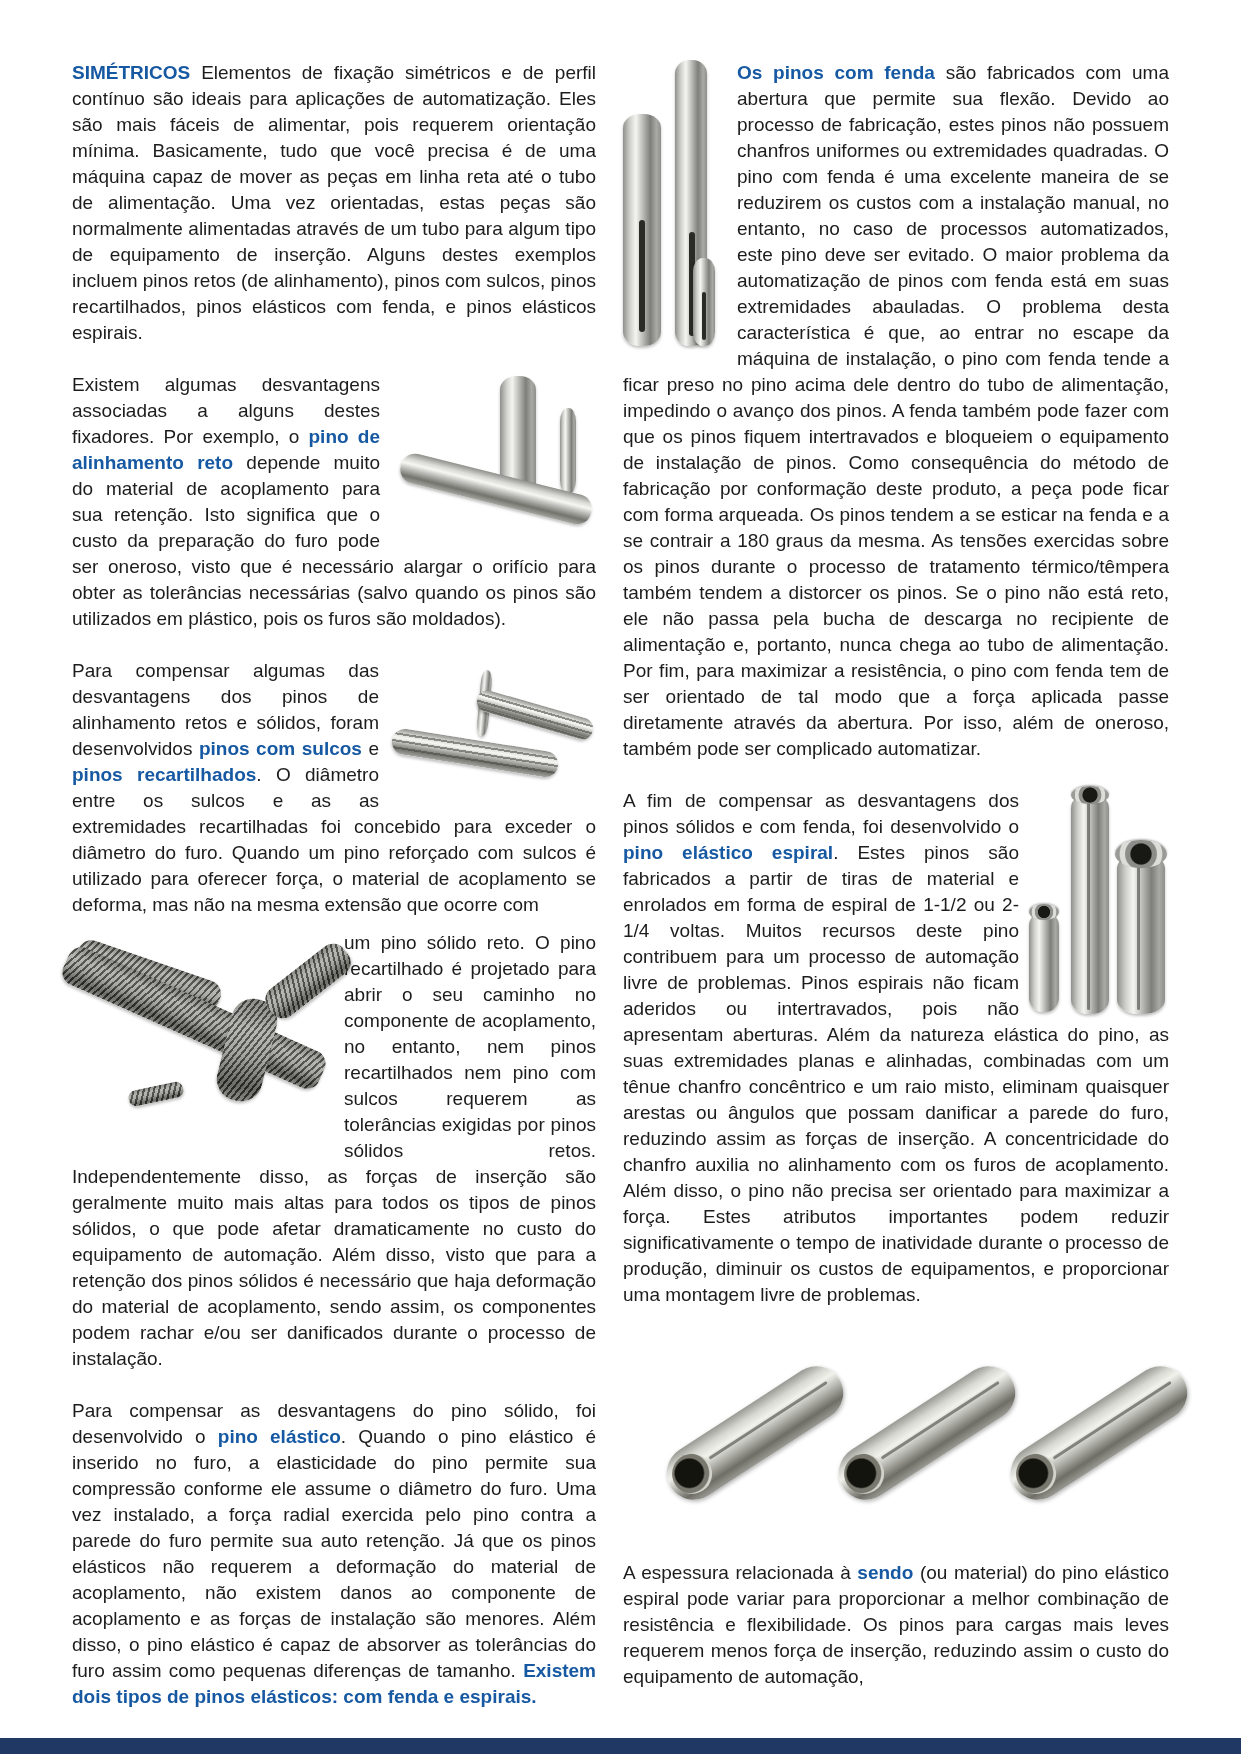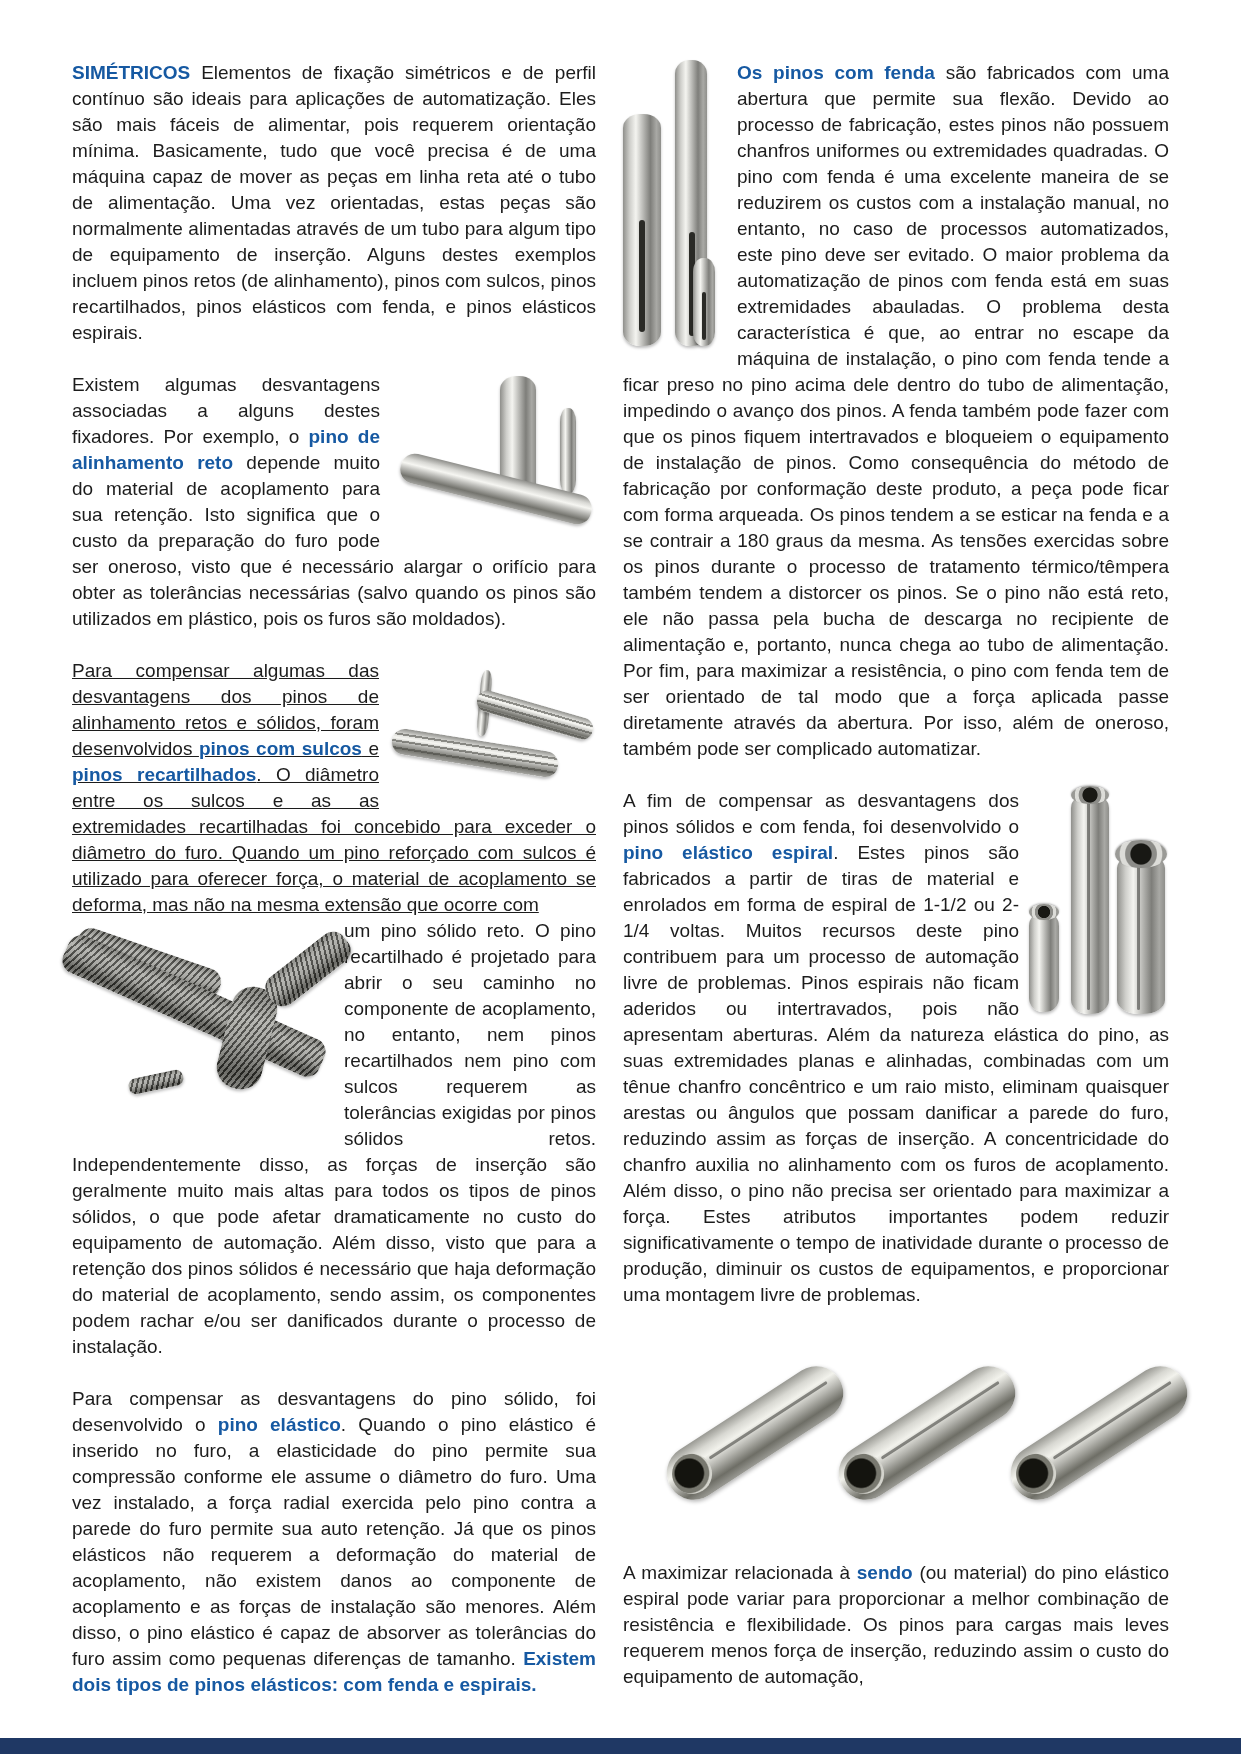--- a/index.html
+++ b/index.html
@@ -19,21 +19,21 @@
     position:absolute;left:72px;top:60px;width:1097px;
     display:flex;gap:27px;
   }
   .col{
     font-size:19px;line-height:26px;
     text-align:justify;
   }
   .col-left{width:524px;}
   .col-right{width:546px;}
   p{margin:0 0 26px 0;}
-  p.joined{margin-bottom:0;text-decoration:underline;}
+  p.joined{margin-bottom:12px;}
   .seg-b{color:var(--accent);font-weight:bold;}
 
   
   .art{position:relative;display:block;}
   .art i{display:block;position:absolute;}
   .img-straight{float:right;width:200px;height:160px;margin:2px 0 4px 16px;}
   .img-grooved{float:right;width:205px;height:150px;margin:2px 0 4px 12px;}
   .img-knurled{float:left;width:256px;height:208px;margin:4px 16px 4px 0;}
   .img-slotted{float:left;width:92px;height:286px;margin:0 22px 6px 0;}
   .img-coilv{float:right;width:140px;height:230px;margin:0 0 4px 10px;}
@@ -157,19 +157,19 @@
         <i class="rodc" style="left:196px;top:72px;width:200px;height:54px;transform:rotate(-33deg)">
           <i class="coil-hole" style="left:5px;top:7px;width:40px;height:40px"></i>
           <i class="hseam" style="left:48px;right:12px;top:22px"></i>
         </i>
         <i class="rodc" style="left:368px;top:72px;width:200px;height:54px;transform:rotate(-33deg)">
           <i class="coil-hole" style="left:5px;top:7px;width:40px;height:40px"></i>
           <i class="hseam" style="left:48px;right:12px;top:22px"></i>
         </i>
       </div>
 
-      <p><span>A maximizar relacionada à </span><span class="seg-b">sendo</span><span>  (ou material) do pino elástico espiral pode variar para proporcionar a melhor combinação de resistência e flexibilidade.  Os pinos para cargas mais leves requerem menos força de inserção, reduzindo assim o custo do equipamento de automação,</span></p>
+      <p><span>A espessura relacionada à </span><span class="seg-b">sendo</span><span>  (ou material) do pino elástico espiral pode variar para proporcionar a melhor combinação de resistência e flexibilidade.  Os pinos para cargas mais leves requerem menos força de inserção, reduzindo assim o custo do equipamento de automação,</span></p>
 
     </div>
   </div>
 
   <div class="footer-bar"></div>
 </main>
 
 </body></html>

